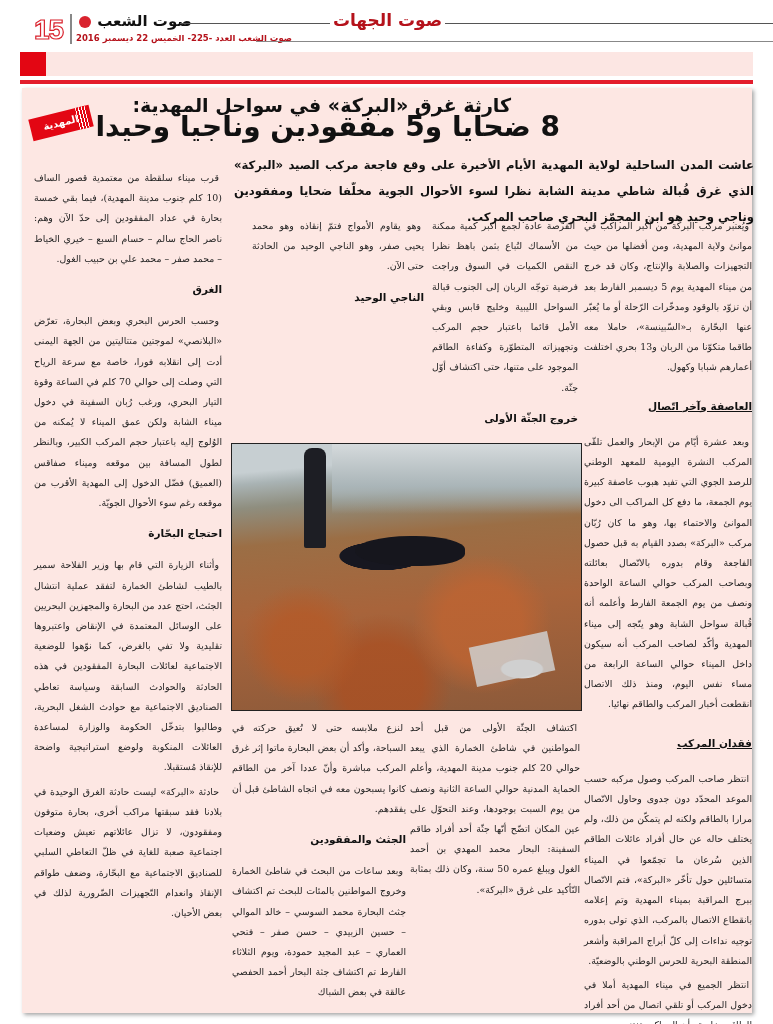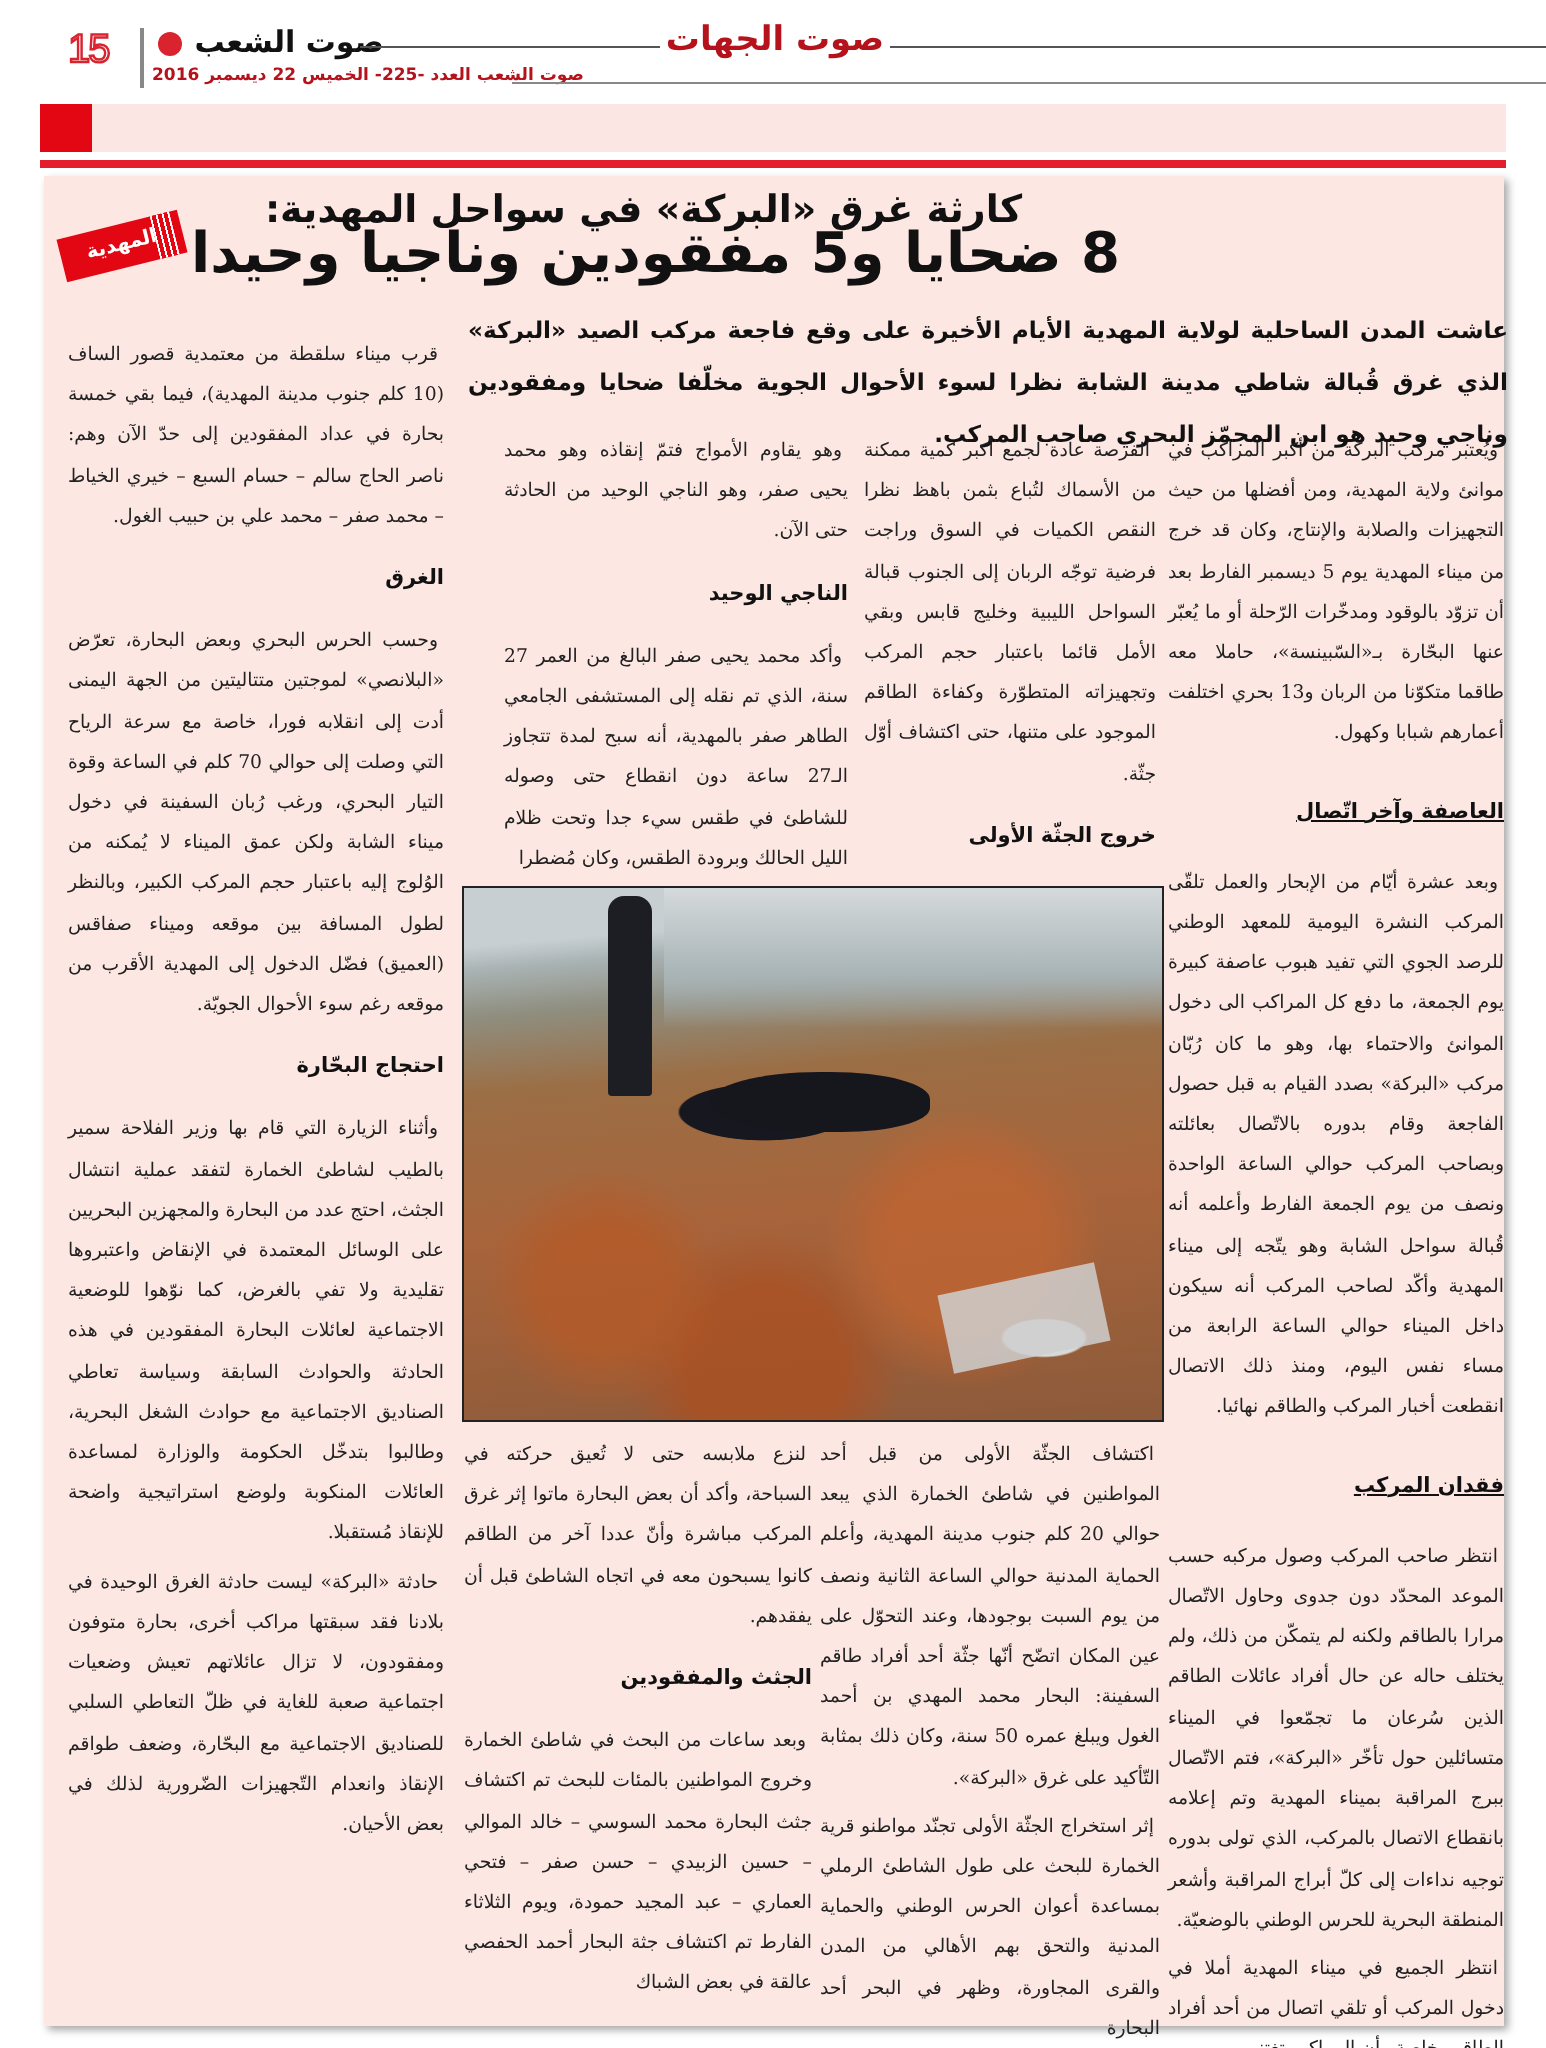--- a/index.html
+++ b/index.html
@@ -2,21 +2,21 @@
 <html><head>
 <meta charset="utf-8">
 <style>
   * { box-sizing: border-box; margin: 0; padding: 0; }
   html, body { width: 773px; height: 1024px; background: #ffffff; overflow: hidden; }
   body { font-family: "DejaVu Sans", sans-serif; position: relative; }
 
   
   .page-num {
     position: absolute; left: 34px; top: 14px;
-    font-family: "Liberation Sans", sans-serif; font-size: 20px; font-weight: 400;
+    font-family: "Liberation Sans", sans-serif; font-size: 28px; font-weight: 700;
     color: #fff; -webkit-text-stroke: 1.2px #d9232e; letter-spacing: -1px;
   }
   .hdr-vbar { position: absolute; left: 70px; top: 14px; width: 2px; height: 30px; background: #888; }
   .logo {
     position: absolute; left: 78px; top: 12px;
     font-family: "DejaVu Sans", sans-serif; font-weight: bold; font-size: 15px; color: #111;
     direction: rtl;
   }
   .logo .dot { display: inline-block; width: 12px; height: 12px; border-radius: 50%; background: #d9232e; vertical-align: middle; margin: 0 1px; }
   .hdr-line1 { position: absolute; left: 180px; top: 23px; width: 150px; height: 1px; background: #555; }
@@ -152,41 +152,39 @@
 
 <div class="col col2">
   <p>الفرصة عادة لجمع أكبر كمية ممكنة من الأسماك لتُباع بثمن باهظ نظرا النقص الكميات في السوق وراجت فرضية توجّه الربان إلى الجنوب قبالة السواحل الليبية وخليج قابس وبقي الأمل قائما باعتبار حجم المركب وتجهيزاته المتطوّرة وكفاءة الطاقم الموجود على متنها، حتى اكتشاف أوّل جثّة.</p>
   <h3>خروج الجثّة الأولى</h3>
   <p>في اليوم الموالي خرجت مروحية تابعة للجيش الوطني بتمشيط المنطقة ولكنها لم تعثر على شيء حتّى تمّ</p>
 </div>
 
 <div class="col col3">
   <p>وهو يقاوم الأمواج فتمّ إنقاذه وهو محمد يحيى صفر، وهو الناجي الوحيد من الحادثة حتى الآن.</p>
   <h3>الناجي الوحيد</h3>
-  <p>وأكد محمد يحيى صفر البالغ من العمر 27 سنة، الذي تم نقله إلى المستشفى الجامعي الطاهر صفر بالمهدية، أنه سبح لمدة تتجاوز الـ27 ساعة دون انقطاع حتى وصوله للشاطئ في طقس سيء جدا وتحت ظلام الليل الحالك وبرودة الطقس، وكان مُضطرا</p>
 </div>
 
 <div class="col col4">
   <p>قرب ميناء سلقطة من معتمدية قصور الساف (10 كلم جنوب مدينة المهدية)، فيما بقي خمسة بحارة في عداد المفقودين إلى حدّ الآن وهم: ناصر الحاج سالم – حسام السبع – خيري الخياط – محمد صفر – محمد علي بن حبيب الغول.</p>
   <h3>الغرق</h3>
   <p>وحسب الحرس البحري وبعض البحارة، تعرّض «البلانصي» لموجتين متتاليتين من الجهة اليمنى أدت إلى انقلابه فورا، خاصة مع سرعة الرياح التي وصلت إلى حوالي 70 كلم في الساعة وقوة التيار البحري، ورغب رُبان السفينة في دخول ميناء الشابة ولكن عمق الميناء لا يُمكنه من الوُلوج إليه باعتبار حجم المركب الكبير، وبالنظر لطول المسافة بين موقعه وميناء صفاقس (العميق) فضّل الدخول إلى المهدية الأقرب من موقعه رغم سوء الأحوال الجويّة.</p>
   <h3>احتجاج البحّارة</h3>
   <p>وأثناء الزيارة التي قام بها وزير الفلاحة سمير بالطيب لشاطئ الخمارة لتفقد عملية انتشال الجثث، احتج عدد من البحارة والمجهزين البحريين على الوسائل المعتمدة في الإنقاض واعتبروها تقليدية ولا تفي بالغرض، كما نوّهوا للوضعية الاجتماعية لعائلات البحارة المفقودين في هذه الحادثة والحوادث السابقة وسياسة تعاطي الصناديق الاجتماعية مع حوادث الشغل البحرية، وطالبوا بتدخّل الحكومة والوزارة لمساعدة العائلات المنكوبة ولوضع استراتيجية واضحة للإنقاذ مُستقبلا.</p>
   <p>حادثة «البركة» ليست حادثة الغرق الوحيدة في بلادنا فقد سبقتها مراكب أخرى، بحارة متوفون ومفقودون، لا تزال عائلاتهم تعيش وضعيات اجتماعية صعبة للغاية في ظلّ التعاطي السلبي للصناديق الاجتماعية مع البحّارة، وضعف طواقم الإنقاذ وانعدام التّجهيزات الضّرورية لذلك في بعض الأحيان.</p>
 </div>
 
 <div class="photo" title="شاطئ مليء بالأعشاب البحرية والنفايات مع جثة مغطاة ورجل واقف">
   <div class="sea"></div>
   <div class="person"></div>
   <div class="body-bag"></div>
   <div class="debris"></div>
 </div>
 
 <div class="col col5">
   <p>اكتشاف الجثّة الأولى من قبل أحد المواطنين في شاطئ الخمارة الذي يبعد حوالي 20 كلم جنوب مدينة المهدية، وأعلم الحماية المدنية حوالي الساعة الثانية ونصف من يوم السبت بوجودها، وعند التحوّل على عين المكان اتضّح أنّها جثّة أحد أفراد طاقم السفينة: البحار محمد المهدي بن أحمد الغول ويبلغ عمره 50 سنة، وكان ذلك بمثابة التّأكيد على غرق «البركة».</p>
-  <p>إثر استخراج الجثّة الأولى تجنّد مواطنو قرية الخمارة للبحث على طول الشاطئ الرملي بمساعدة أعوان الحرس الوطني والحماية المدنية والتحق بهم الأهالي من المدن والقرى المجاورة، وظهر في البحر أحد البحارة</p>
 </div>
 
 <div class="col col6">
   <p>لنزع ملابسه حتى لا تُعيق حركته في السباحة، وأكد أن بعض البحارة ماتوا إثر غرق المركب مباشرة وأنّ عددا آخر من الطاقم كانوا يسبحون معه في اتجاه الشاطئ قبل أن يفقدهم.</p>
   <h3>الجثث والمفقودين</h3>
   <p>وبعد ساعات من البحث في شاطئ الخمارة وخروج المواطنين بالمئات للبحث تم اكتشاف جثث البحارة محمد السوسي – خالد الموالي – حسين الزبيدي – حسن صفر – فتحي العماري – عبد المجيد حمودة، ويوم الثلاثاء الفارط تم اكتشاف جثة البحار أحمد الحفصي عالقة في بعض الشباك</p>
 </div>
 
 </body></html>

